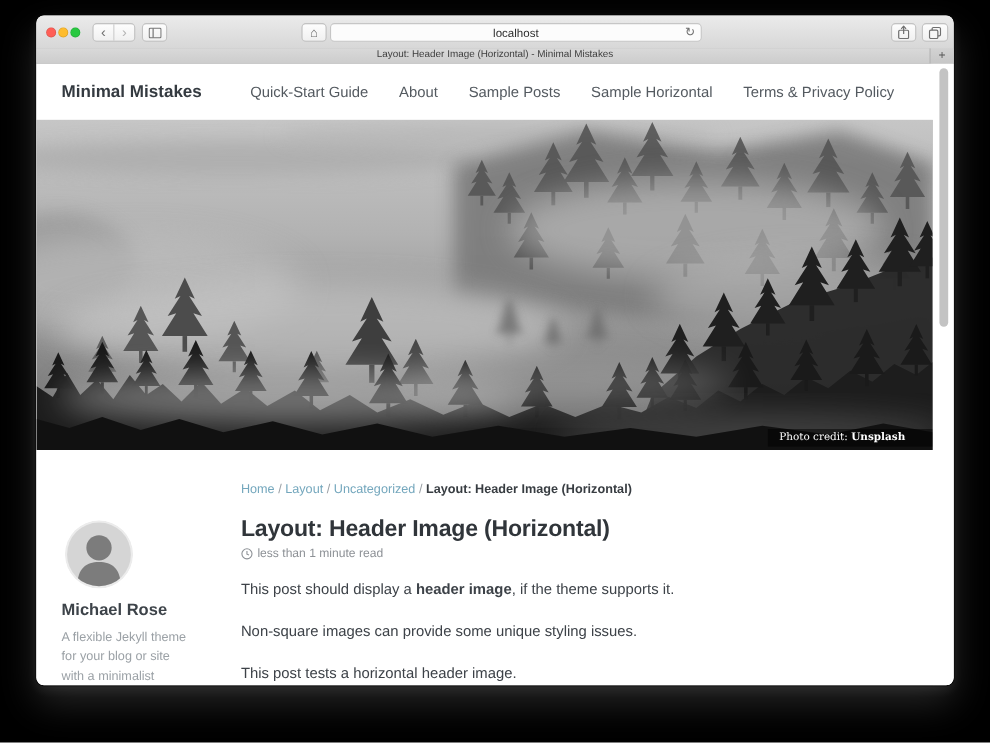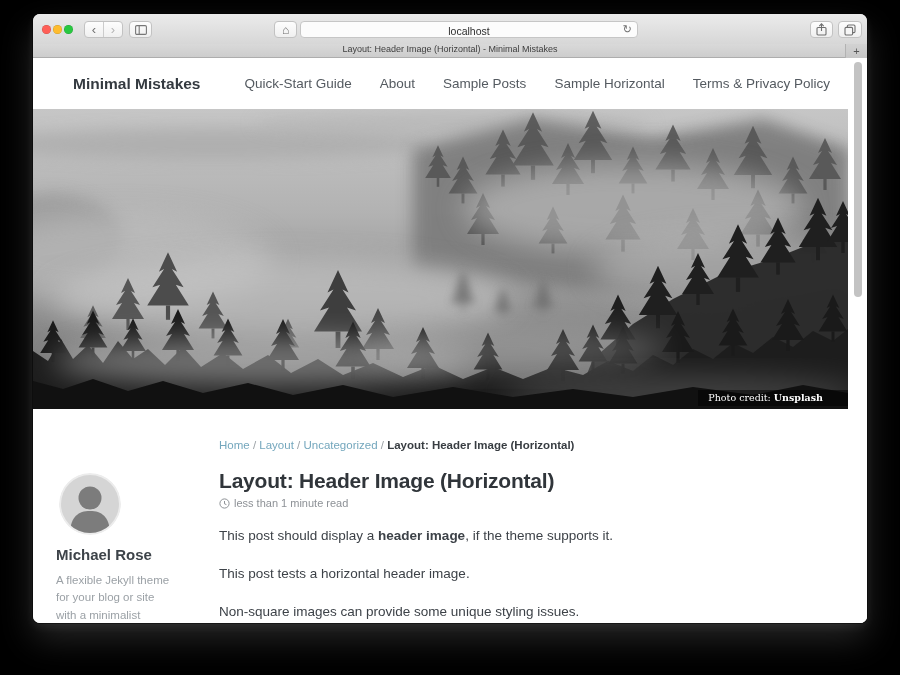--- a/index.html
+++ b/index.html
@@ -46,21 +46,21 @@
   .newtab{
     position:absolute;right:0;top:0;width:22px;height:14px;border-left:1px solid #b2b2b2;
     display:flex;align-items:center;justify-content:center;font-size:11px;color:#565656;
     background:linear-gradient(#d2d2d2,#c6c6c6);box-sizing:border-box;
   }
   
   .viewport{position:absolute;left:0;top:44px;width:834px;height:565px;background:#fff;overflow:hidden;}
   .scroll-strip{position:absolute;right:0;top:0;width:19px;height:100%;background:#ffffff;z-index:30;}
   .scroll-thumb{position:absolute;right:5px;top:4px;width:8px;height:235px;border-radius:4px;background:#c3c3c3;}
   
-  .masthead{height:51px;display:flex;align-items:center;padding-left:40px;box-sizing:border-box;}
+  .masthead{height:51px;display:flex;align-items:center;padding-left:23px;box-sizing:border-box;}
   .brand{font-size:15.5px;font-weight:700;color:#343a40;}
   .sitenav{display:flex;gap:28px;margin-left:44px;}
   .sitenav span{font-size:13.5px;color:#545a60;}
   
   .hero{position:relative;width:815px;height:300px;overflow:hidden;background:#9a9a9a;}
   .hero svg{display:block;}
   .credit{
     position:absolute;right:0;bottom:3px;background:rgba(0,0,0,.5);color:#fff;
     font-family:"DejaVu Serif","Liberation Serif",serif;font-size:9.5px;
     padding:2px 25px 3px 10px;white-space:nowrap;
@@ -300,22 +300,22 @@
         <h1 class="post-title">Layout: Header Image (Horizontal)</h1>
         <div class="post-meta">
           <svg class="icon-svg" width="11" height="11" viewBox="0 0 11 11">
             <circle cx="5.5" cy="5.5" r="4.6" fill="none" stroke="#8d9196" stroke-width="1"></circle>
             <polyline points="5.5,3 5.5,5.8 7.4,6.6" fill="none" stroke="#8d9196" stroke-width="1"></polyline>
           </svg>
           <span>less than 1 minute read</span>
         </div>
         <div class="post-body">
           <p><span>This post should display a </span><b>header image</b><span>, if the theme supports it.</span></p>
+          <p>Non-square images can provide some unique styling issues.</p>
           <p>This post tests a horizontal header image.</p>
-          <p>Non-square images can provide some unique styling issues.</p>
         </div>
       </div>
     </div>
 
     <div class="scroll-strip">
       <div class="scroll-thumb"></div>
     </div>
   </div>
 </div>
 

